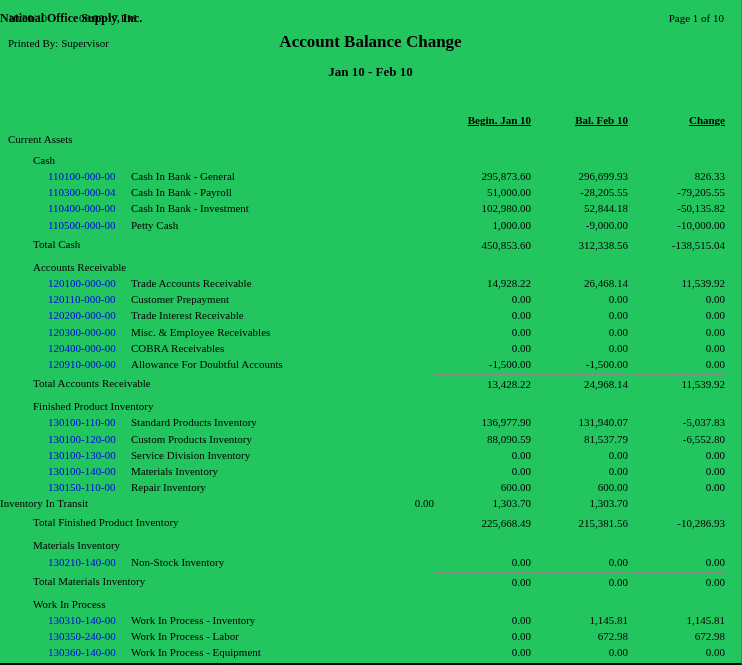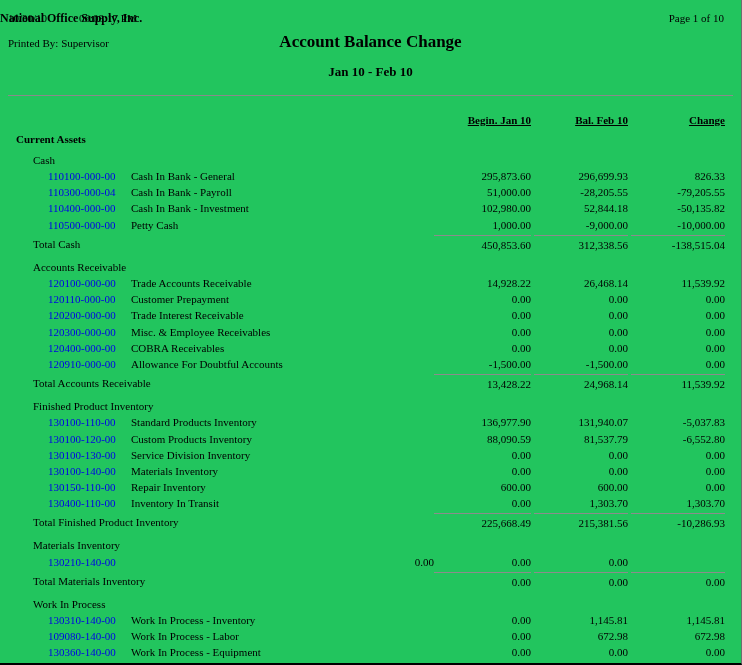--- a/index.html
+++ b/index.html
@@ -26,21 +26,21 @@
 
   .r{
     display:grid;
     grid-template-columns:131px 303px 97px 97px 97px;
     height:16.2px;line-height:16.2px;
     white-space:nowrap;
   }
   .colhead{margin-top:16px;}
   .colh{font-weight:bold;text-decoration:underline;}
   .major-row{margin-top:2.5px;}
-  .major{grid-column:1/6;padding-left:16px;font-weight:bold;}
+  .major{grid-column:1/6;padding-left:8px;font-weight:normal;}
   .sec-row{margin-top:5px;}
   .sec{grid-column:1/6;padding-left:33px;}
   .c-acct{padding-left:48px;color:var(--account-link,#0000E8);}
   .c-desc{padding-left:0;}
   .c-num{text-align:right;}
   .total-row{margin-top:2px;height:19px;line-height:19px;}
   .c-total-label{grid-column:1/3;padding-left:33px;}
   .ruled{border-top:1px solid var(--rule-gray,#8c8c8c);}
   .gap{margin-left:3px;}
 </style>
@@ -191,37 +191,37 @@
         <div class="c-num">0.00</div>
       </div>
       <div class="r acct-row">
         <div class="c-acct">130150-110-00</div>
         <div class="c-desc">Repair Inventory</div>
         <div class="c-num">600.00</div>
         <div class="c-num">600.00</div>
         <div class="c-num">0.00</div>
       </div>
       <div class="r acct-row">
-        <div class="c-acct">130400-110-00</div>
         <div class="c-desc">Inventory In Transit</div>
         <div class="c-num">0.00</div>
         <div class="c-num">1,303.70</div>
         <div class="c-num">1,303.70</div>
       </div>
       <div class="r total-row">
         <div class="c-total-label">Total Finished Product Inventory</div>
         <div class="c-num ruled">225,668.49</div>
         <div class="c-num ruled gap">215,381.56</div>
         <div class="c-num ruled gap">-10,286.93</div>
       </div>
       <div class="r sec-row">
         <div class="sec">Materials Inventory</div>
       </div>
       <div class="r acct-row">
         <div class="c-acct">130210-140-00</div>
+        <div class="c-desc">Non-Stock Inventory</div>
         <div class="c-num">0.00</div>
         <div class="c-num">0.00</div>
         <div class="c-num">0.00</div>
       </div>
       <div class="r total-row">
         <div class="c-total-label">Total Materials Inventory</div>
         <div class="c-num ruled">0.00</div>
         <div class="c-num ruled gap">0.00</div>
         <div class="c-num ruled gap">0.00</div>
       </div>
@@ -229,21 +229,21 @@
         <div class="sec">Work In Process</div>
       </div>
       <div class="r acct-row">
         <div class="c-acct">130310-140-00</div>
         <div class="c-desc">Work In Process - Inventory</div>
         <div class="c-num">0.00</div>
         <div class="c-num">1,145.81</div>
         <div class="c-num">1,145.81</div>
       </div>
       <div class="r acct-row">
-        <div class="c-acct">109080-140-00</div>
+        <div class="c-acct">130350-240-00</div>
         <div class="c-desc">Work In Process - Labor</div>
         <div class="c-num">0.00</div>
         <div class="c-num">672.98</div>
         <div class="c-num">672.98</div>
       </div>
       <div class="r acct-row">
         <div class="c-acct">130360-140-00</div>
         <div class="c-desc">Work In Process - Equipment</div>
         <div class="c-num">0.00</div>
         <div class="c-num">0.00</div>

